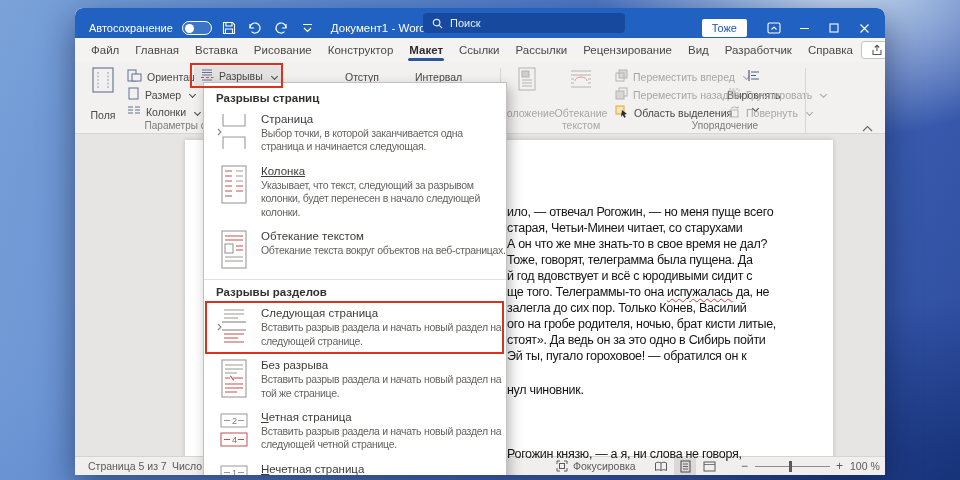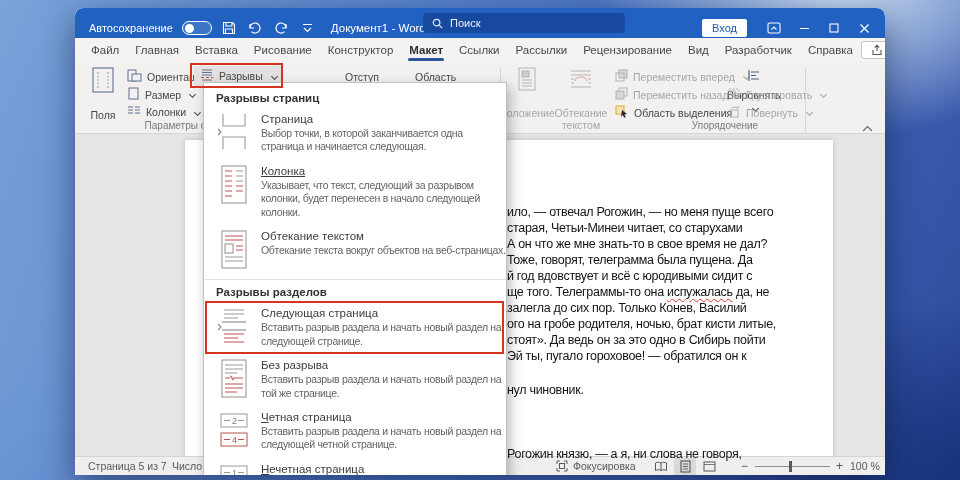--- a/index.html
+++ b/index.html
@@ -134,21 +134,21 @@
     <div class="searchbox">
       <span style="display:flex;">
         <svg width="11" height="11" viewBox="0 0 12 12" fill="none" stroke="#dfe8f8" stroke-width="1.3">
           <circle cx="5" cy="5" r="3.6"></circle>
             <path d="M8 8 l3 3"></path>
         </svg>
       </span>
       <span>Поиск</span>
     </div>
     <div class="tb-right">
-      <span class="signin-btn">Вход</span>
+      <span class="signin-btn">Тоже</span>
       <span class="caption-btn">
         <svg width="14" height="12" viewBox="0 0 14 12" fill="none" stroke="#fff" stroke-width="1.1">
           <rect x="1" y="1" width="12" height="10" rx="1.5"></rect>
             <path d="M4.5 7.5 L7 5 l2.5 2.5"></path>
         </svg>
       </span>
       <span class="caption-btn">
         <svg width="11" height="11" viewBox="0 0 11 11" stroke="#fff" stroke-width="1.2">
             <path d="M1 5.5 h9"></path>
           </svg>
@@ -242,21 +242,21 @@
           </svg>
       </span>
       <span class="rb-label">Разрывы</span>
       <span class="chev"></span>
     </div>
     <div class="red-frame-btn"></div>
 
     <div class="grouplabel" style="left:20px; width:200px;">Параметры страницы</div>
 
     <span class="rb-label" style="position:absolute; left:270px; top:9px;">Отступ</span>
-    <span class="rb-label" style="position:absolute; left:340px; top:9px;">Область</span>
+    <span class="rb-label" style="position:absolute; left:340px; top:9px;">Интервал</span>
 
     <div class="vsep" style="left:425px;"></div>
 
     <div class="bigbtn gray" style="left:430px; top:5px; width:44px;">
       <span>
         <svg width="22" height="24" viewBox="0 0 22 24" fill="none" stroke="#b5b3b1" stroke-width="1">
             <rect x="3" y="1" width="16" height="22"></rect>
             <rect x="6" y="4" width="7" height="6" fill="#cfcdcb"></rect>
             <path d="M6 13h10 M6 16h10 M6 19h10"></path>
           </svg>

